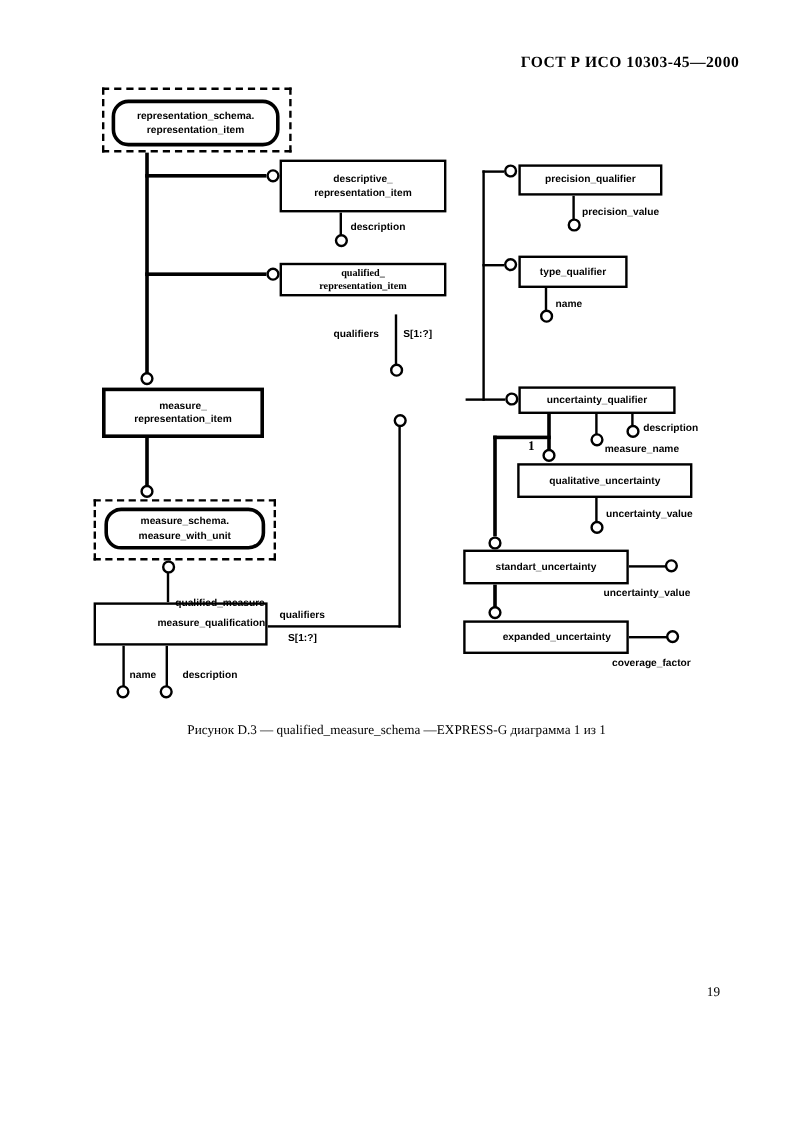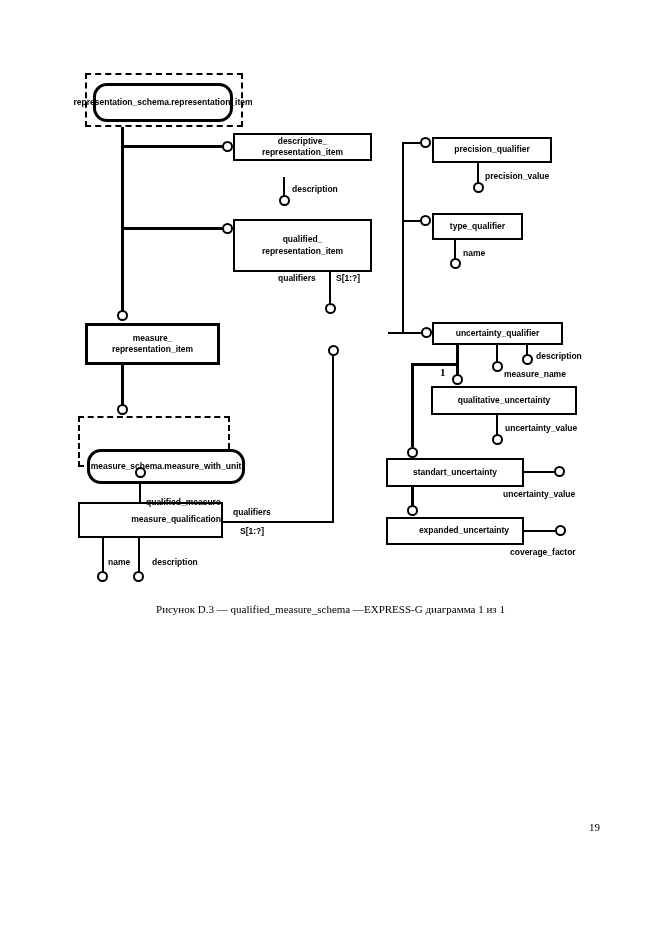--- a/index.html
+++ b/index.html
@@ -9,34 +9,35 @@
        letter-spacing:0.4px;white-space:nowrap;}
   .caption{position:absolute;top:603px;left:0;width:661px;text-align:center;
            font:11px "Liberation Serif",serif;white-space:nowrap;}
   .pagenum{position:absolute;top:821px;right:61px;font:11px "Liberation Serif",serif;}
   .box{position:absolute;border:2px solid #000;background:#fff;z-index:2;
        display:flex;flex-direction:column;align-items:center;justify-content:center;
        font:bold 8.5px/1.3 "Liberation Sans",sans-serif;text-align:center;box-sizing:border-box;}
   .thickb{border-width:3px;}
   .dashedbox{position:absolute;border:2px dashed #000;background:#fff;z-index:2;box-sizing:border-box;}
   .rounded{position:absolute;border:3px solid #000;border-radius:14px;background:#fff;z-index:3;
-       display:flex;flex-direction:row;align-items:center;justify-content:center;
+       display:flex;flex-direction:column;align-items:center;justify-content:center;
        font:bold 8.5px/1.35 "Liberation Sans",sans-serif;text-align:center;box-sizing:border-box;}
   .vq{border:2px dashed #000;}
   .ln{position:absolute;background:#000;z-index:1;}
   .circ{position:absolute;width:11px;height:11px;border:2.5px solid #000;border-radius:50%;
         background:#fff;z-index:4;box-sizing:border-box;}
   .lbl{position:absolute;font:bold 8.5px "Liberation Sans",sans-serif;white-space:nowrap;z-index:5;}
   .one{font:bold 11px "Liberation Serif",serif;}
 </style>
 </head>
 <body>
 
 <div class="page">
 
+  <div class="hdr">ГОСТ Р ИСО 10303-45—2000</div>
 
   <div class="ln" style="left:121px;top:127px;width:3px;height:186px;"></div>
   <div class="ln" style="left:121px;top:145px;width:101px;height:3px;"></div>
   <div class="ln" style="left:121px;top:227px;width:101px;height:3px;"></div>
   <div class="ln" style="left:121px;top:365px;width:3px;height:40px;"></div>
   <div class="ln" style="left:456px;top:345px;width:3px;height:30px;"></div>
   <div class="ln" style="left:411px;top:363px;width:48px;height:3px;"></div>
   <div class="ln" style="left:411px;top:363px;width:3px;height:84px;"></div>
   <div class="ln" style="left:411px;top:487px;width:3px;height:19px;"></div>
 
@@ -58,37 +59,37 @@
   <div class="ln" style="left:139px;top:477px;width:2px;height:25px;"></div>
   <div class="ln" style="left:102px;top:538px;width:2px;height:34px;"></div>
   <div class="ln" style="left:138px;top:538px;width:2px;height:34px;"></div>
 
   <div class="dashedbox" style="left:85px;top:73px;width:158px;height:54px;"></div>
   <div class="rounded" style="left:93px;top:83px;width:140px;height:39px;">
     <span>representation_schema.</span>
     <span>representation_item</span>
   </div>
 
-  <div class="box" style="left:233px;top:133px;width:139px;height:28px;">
+  <div class="box" style="left:233px;top:133px;width:139px;height:44px;">
     <span>descriptive_</span>
     <span>representation_item</span>
   </div>
 
-  <div class="box" style="left:233px;top:219px;width:139px;height:53px;">
+  <div class="box" style="left:233px;top:219px;width:139px;height:28px;font-family:Liberation Serif, serif;">
     <span>qualified_</span>
     <span>representation_item</span>
   </div>
 
   <div class="box thickb" style="left:85px;top:323px;width:135px;height:42px;">
     <span>measure_</span>
     <span>representation_item</span>
   </div>
 
   <div class="dashedbox" style="left:78px;top:416px;width:152px;height:51px;"></div>
-  <div class="rounded" style="left:87px;top:449px;width:158px;height:35px;text-align:center;">
+  <div class="rounded" style="left:87px;top:423px;width:134px;height:35px;text-align:center;">
     <span>measure_schema.</span>
     <span>measure_with_unit</span>
   </div>
 
 
   <div class="box" style="left:432px;top:137px;width:120px;height:26px;">
     <span>precision_qualifier</span>
   </div>
 
   <div class="box" style="left:432px;top:213px;width:91px;height:27px;">

